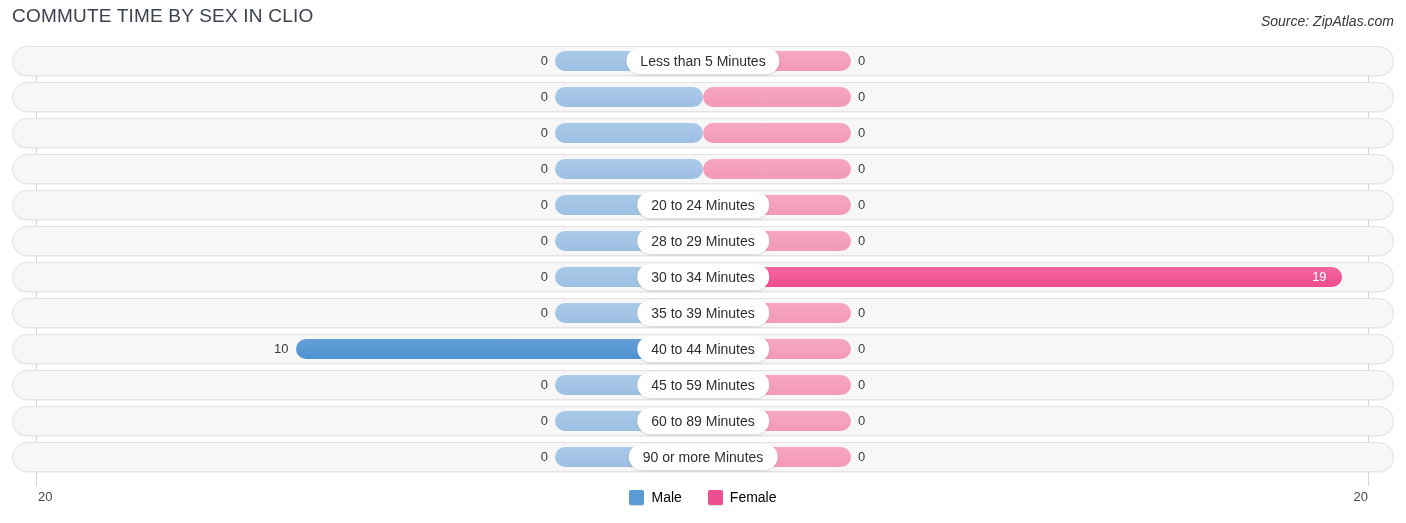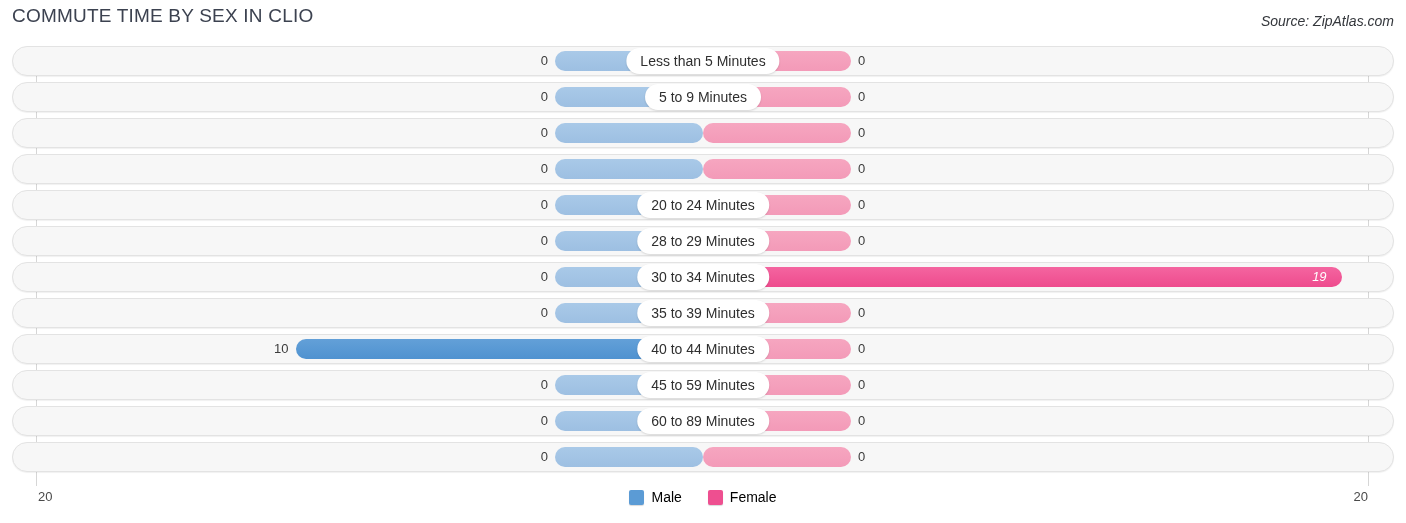--- a/index.html
+++ b/index.html
@@ -108,21 +108,20 @@
     height: 20px;
     line-height: 20px;
     font-size: 13px;
     color: #3c3c3c;
     white-space: nowrap;
   }
   .val-male  { text-align: right; }
   .val-female{ text-align: left; }
   .val.inside {
     color: #ffffff;
-    font-style: italic;
   }
 
   .row-label {
     position: absolute;
     top: 2px;
     height: 26px;
     line-height: 26px;
     background: #ffffff;
     border-radius: 13px;
     font-size: 14px;
@@ -195,21 +194,20 @@
         <div class="val val-male" style="right: 858px;">0</div>
         <div class="val val-female" style="left: 858px;">0</div>
         <div class="row-label" style="left: 703px;">Less than 5 Minutes</div>
       </div>
       <div class="row">
         <div class="row-track"></div>
         <div class="bar bar-male" style="left: 555px; width: 148px;"></div>
         <div class="bar bar-female" style="left: 703px; width: 148px;"></div>
         <div class="val val-male" style="right: 858px;">0</div>
         <div class="val val-female" style="left: 858px;">0</div>
-        <div class="row-label" style="left: 703px;">5 to 9 Minutes</div>
       </div>
       <div class="row">
         <div class="row-track"></div>
         <div class="bar bar-male" style="left: 555px; width: 148px;"></div>
         <div class="bar bar-female" style="left: 703px; width: 148px;"></div>
         <div class="val val-male" style="right: 858px;">0</div>
         <div class="val val-female" style="left: 858px;">0</div>
       </div>
       <div class="row">
         <div class="row-track"></div>
@@ -273,20 +271,21 @@
         <div class="val val-male" style="right: 858px;">0</div>
         <div class="val val-female" style="left: 858px;">0</div>
         <div class="row-label" style="left: 703px;">60 to 89 Minutes</div>
       </div>
       <div class="row">
         <div class="row-track"></div>
         <div class="bar bar-male" style="left: 555px; width: 148px;"></div>
         <div class="bar bar-female" style="left: 703px; width: 148px;"></div>
         <div class="val val-male" style="right: 858px;">0</div>
         <div class="val val-female" style="left: 858px;">0</div>
+        <div class="row-label" style="left: 703px;">90 or more Minutes</div>
       </div>
     </div>
 </div>
 
 <div class="footer">
   <div class="axis-tick left">20</div>
   <div class="axis-tick right">20</div>
   <div class="legend" id="legend">
       <div class="legend-item">
         <span class="legend-swatch" style="background: rgb(91, 155, 213);"></span>

